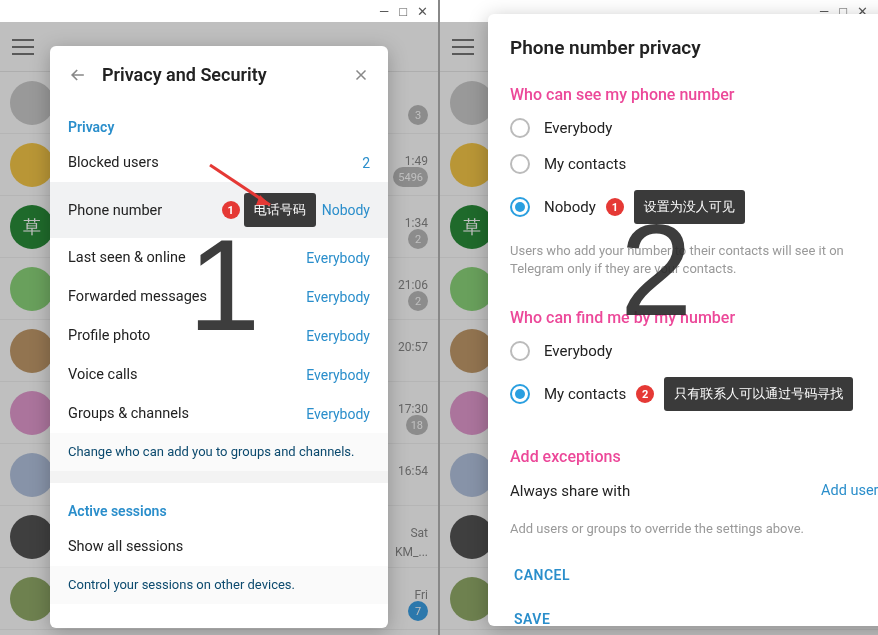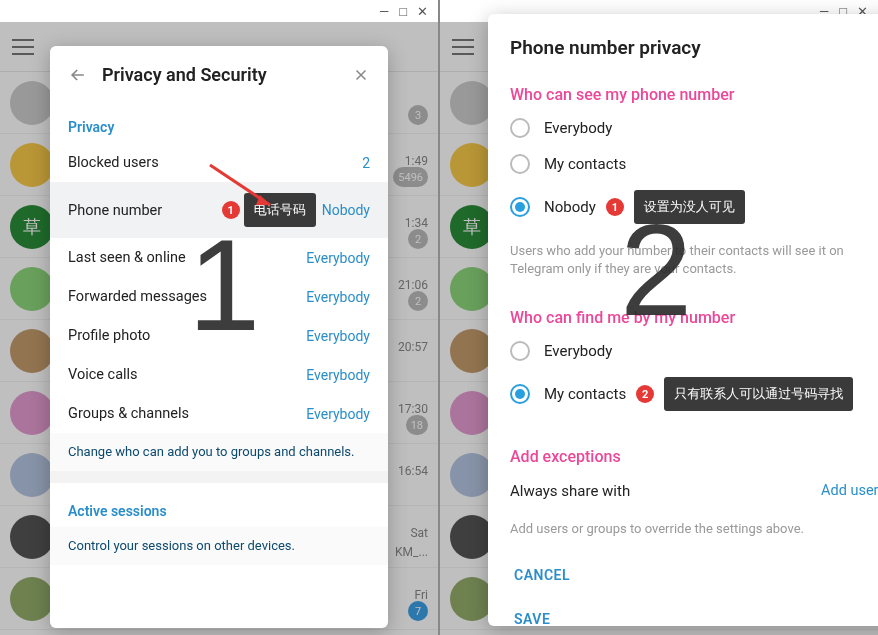--- a/index.html
+++ b/index.html
@@ -396,20 +396,23 @@
       <span>Voice calls</span>
       <span class="setting-value">Everybody</span>
     </div>
     <div class="setting-row">
       <span>Groups &amp; channels</span>
       <span class="setting-value">Everybody</span>
     </div>
     <div class="helper-text">Change who can add you to groups and channels.</div>
     <div class="divider"></div>
     <div class="section-heading">Active sessions</div>
+    <div class="setting-row">
+      <span>Show all sessions</span>
+    </div>
     <div class="helper-text">Control your sessions on other devices.</div>
   </div>
 
   <svg class="arrow-annot" style="left:200px;top:155px;width:90px;height:60px;">
     <line x1="10" y1="10" x2="70" y2="50" stroke="#e53935" stroke-width="3"></line>
     <polygon points="70,50 60,40 56,50" fill="#e53935"></polygon>
   </svg>
   <div class="big-num" style="left:188px;top:210px;">1</div>
 </div>
 

